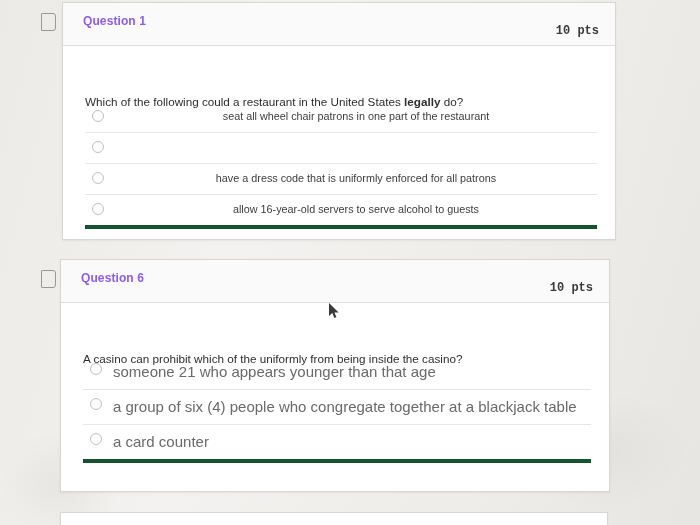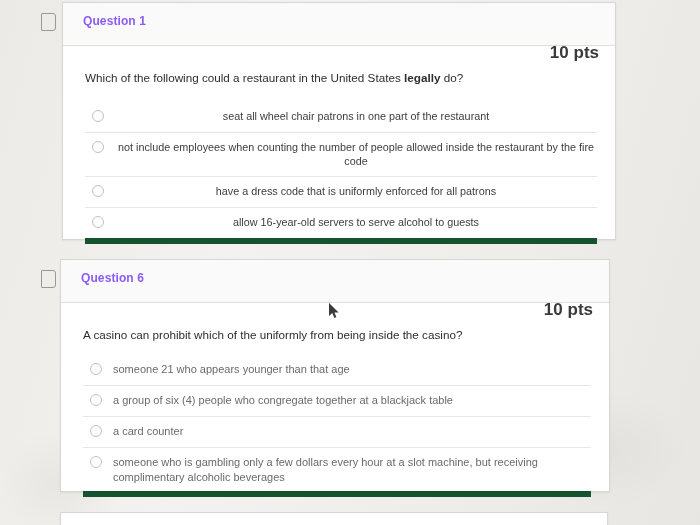--- a/index.html
+++ b/index.html
@@ -54,65 +54,67 @@
     left: 20px;
     top: 11px;
     font-size: 12px;
     font-weight: bold;
     color: #8b5cf6;
     letter-spacing: 0.1px;
   }
   .q-pts {
     position: absolute;
     right: 16px;
-    top: 40px;
-    font-size: 17px;
+    top: 21px;
+    font-size: 12px;
     font-weight: bold;
     color: #3a3a3a;
+    font-family: Liberation Mono, monospace;
   }
   .q-body {
     position: relative;
     padding: 0;
   }
   .q-prompt {
     position: absolute;
     left: 22px;
     font-size: 11.7px;
     color: #2e2e2e;
     line-height: 1.35;
+    margin-top: 24px;
   }
   .q-prompt b {
     font-weight: bold;
   }
   .answers {
     position: absolute;
     left: 22px;
     right: 18px;
   }
   .answer-row {
     position: relative;
     border-bottom: 1px solid #e8e6e2;
     padding: 7px 0 7px 30px;
     min-height: 16px;
   }
   .answer-row:last-child {
-    border-bottom: 6px solid #14532d;
+    border-bottom: 4px solid #14532d;
   }
   .radio {
     position: absolute;
     left: 7px;
     top: 8px;
     width: 10px;
     height: 10px;
     border-radius: 50%;
     border: 1px solid #c3c1bd;
     background: #fdfdfd;
   }
   .answer-text {
-    font-size: 11px;
+    font-size: 15px;
     color: #484848;
     line-height: 1.33;
     display: block;
   }
   .q1 .answer-text {
     color: #3d3d3d;
     font-size: 10.8px;
     text-align: center;
   }
   .q2 .answer-text {
@@ -183,21 +185,20 @@
       <div class="q-prompt" style="top: 24px; right: 20px;">
         <span>Which of the following could a restaurant in the United States </span><b>legally</b><span> do?</span>
       </div>
       <div class="answers" style="top: 56px;">
         <div class="answer-row">
           <span class="radio"></span>
           <span class="answer-text">seat all wheel chair patrons in one part of the restaurant</span>
         </div>
         <div class="answer-row">
           <span class="radio"></span>
-          <span class="answer-text">not include employees when counting the number of people allowed inside the restaurant by the fire code</span>
         </div>
         <div class="answer-row">
           <span class="radio"></span>
           <span class="answer-text">have a dress code that is uniformly enforced for all patrons</span>
         </div>
         <div class="answer-row">
           <span class="radio"></span>
           <span class="answer-text">allow 16-year-old servers to serve alcohol to guests</span>
         </div>
       </div>
@@ -221,24 +222,20 @@
           <span class="answer-text">someone 21 who appears younger than that age</span>
         </div>
         <div class="answer-row">
           <span class="radio"></span>
           <span class="answer-text">a group of six (4) people who congregate together at a blackjack table</span>
         </div>
         <div class="answer-row">
           <span class="radio"></span>
           <span class="answer-text">a card counter</span>
         </div>
-        <div class="answer-row">
-          <span class="radio"></span>
-          <span class="answer-text">someone who is gambling only a few dollars every hour at a slot machine, but receiving complimentary alcoholic beverages</span>
-        </div>
       </div>
     </div>
   </div>
 
   <div class="question-card" id="q3-card"></div>
 
   <svg class="cursor" viewBox="0 0 11 16">
     <polygon points="0,0 0,13 3.3,10 5.4,15 7.4,14.1 5.4,9.4 9.6,9.4" fill="#3a3a3a"></polygon>
   </svg>
 

